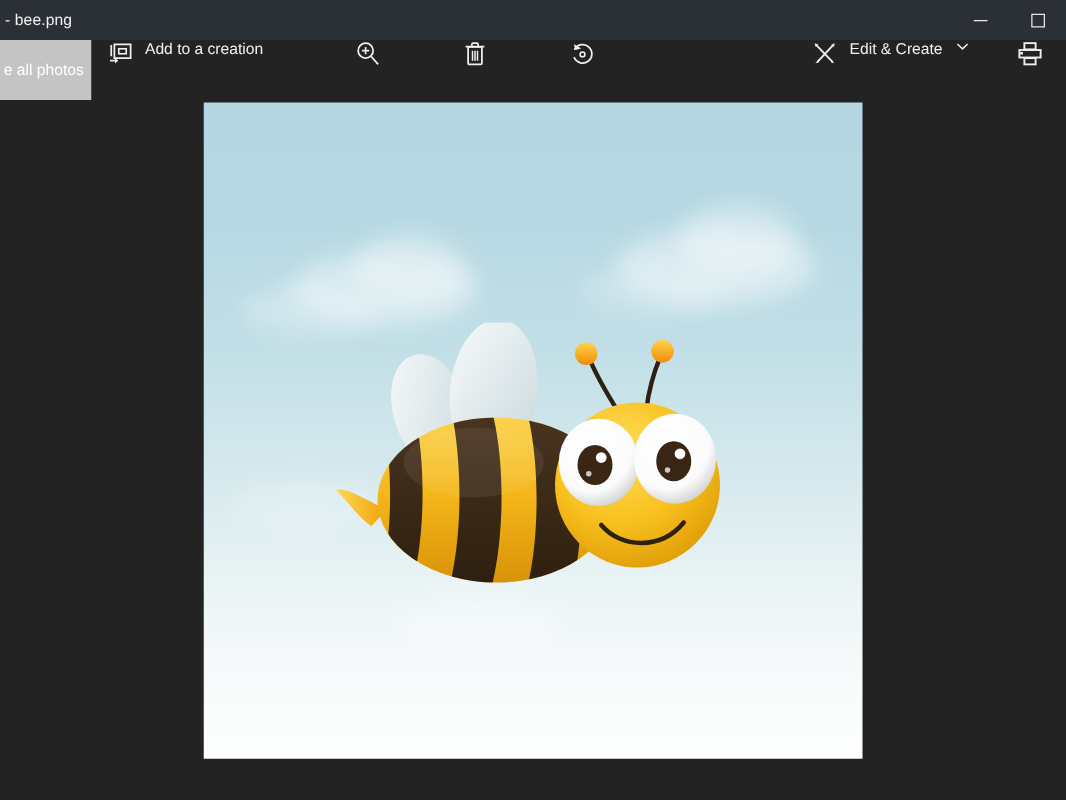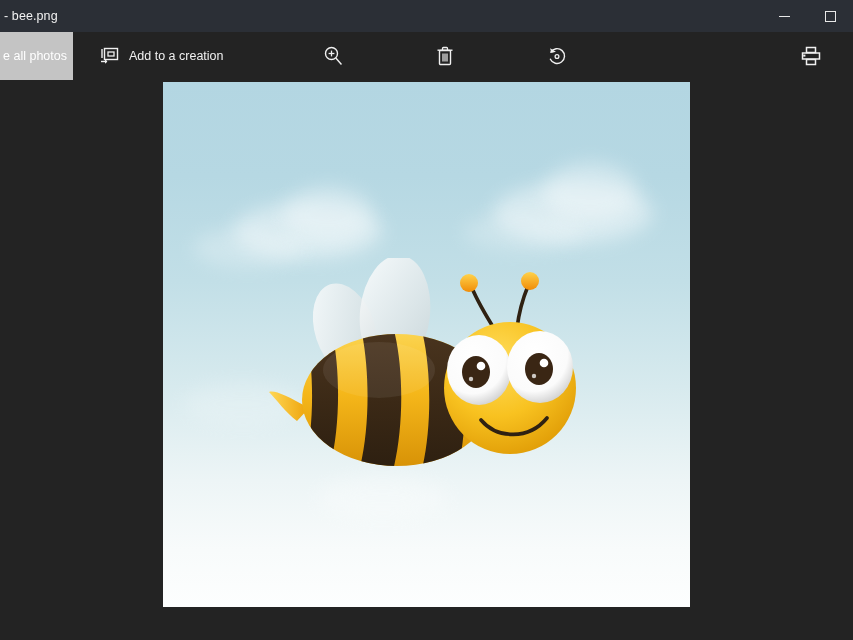--- a/index.html
+++ b/index.html
@@ -75,23 +75,22 @@
     font-size: 12.5px;
     display: flex;
     align-items: center;
     justify-content: flex-end;
     padding-right: 6px;
     white-space: nowrap;
     overflow: hidden;
   }
   .tb-item {
     display: flex;
-    align-items: center;
     height: 48px;
-    padding: 0 25px;
+    padding: 0 12px;
     color: #f0f0f0;
     font-size: 12.5px;
     white-space: nowrap;
     gap: 9px;
   }
   .tb-icon {
     width: 22px;
     height: 22px;
     display: flex;
     align-items: center;
@@ -227,20 +226,38 @@
         <svg width="22" height="22" viewBox="0 0 22 22">
           <path d="M4.8 7.2 A7.4 7.4 0 1 1 4.4 14.2" fill="none" stroke="#f0f0f0" stroke-width="1.4" stroke-linecap="round"></path>
           <path d="M4.6 2.8 L4.6 7.8 L9.4 7.6 Z" fill="#f0f0f0" transform="rotate(-14 6 5)"></path>
           <circle cx="11" cy="11.5" r="1.9" fill="none" stroke="#f0f0f0" stroke-width="1.3"></circle>
         </svg>
       </span>
     </div>
 
     <div class="spacer-mid"></div>
 
+    <div class="tb-item">
+      <span class="tb-icon">
+        <svg width="22" height="22" viewBox="0 0 22 22">
+          <path d="M3.5 3.5 L17 17.5" fill="none" stroke="#f0f0f0" stroke-width="1.5"></path>
+          <path d="M18 3.5 L5 17.5" fill="none" stroke="#f0f0f0" stroke-width="1.5"></path>
+          <path d="M2.6 2.6 L5.6 3.6 L3.6 5.6 Z" fill="#f0f0f0"></path>
+          <path d="M18.9 2.6 L16 3.7 L17.9 5.7 Z" fill="#f0f0f0"></path>
+          <path d="M15.4 15.2 L18.4 18.4 L16.2 18.2 Z" fill="#f0f0f0"></path>
+          <path d="M6.3 15.2 L3.3 18.4 L5.6 18.2 Z" fill="#f0f0f0"></path>
+        </svg>
+      </span>
+      <span>Edit &amp; Create</span>
+      <span class="chev">
+        <svg width="11" height="8" viewBox="0 0 11 8">
+          <path d="M1 2 L5.5 6.3 L10 2" fill="none" stroke="#f0f0f0" stroke-width="1.3"></path>
+        </svg>
+      </span>
+    </div>
 
 
     <div class="tb-item" style="margin-left:14px; margin-right:6px;">
       <span class="tb-icon">
         <svg width="22" height="20" viewBox="0 0 22 20">
           <rect x="6.5" y="1.5" width="9" height="5" fill="none" stroke="#f0f0f0" stroke-width="1.5"></rect>
           <rect x="2.5" y="7" width="17" height="6" fill="none" stroke="#f0f0f0" stroke-width="1.5"></rect>
           <rect x="3.2" y="8.6" width="2.2" height="2" fill="#f0f0f0"></rect>
           <rect x="6.5" y="13.5" width="9" height="5" fill="none" stroke="#f0f0f0" stroke-width="1.5"></rect>
         </svg>

